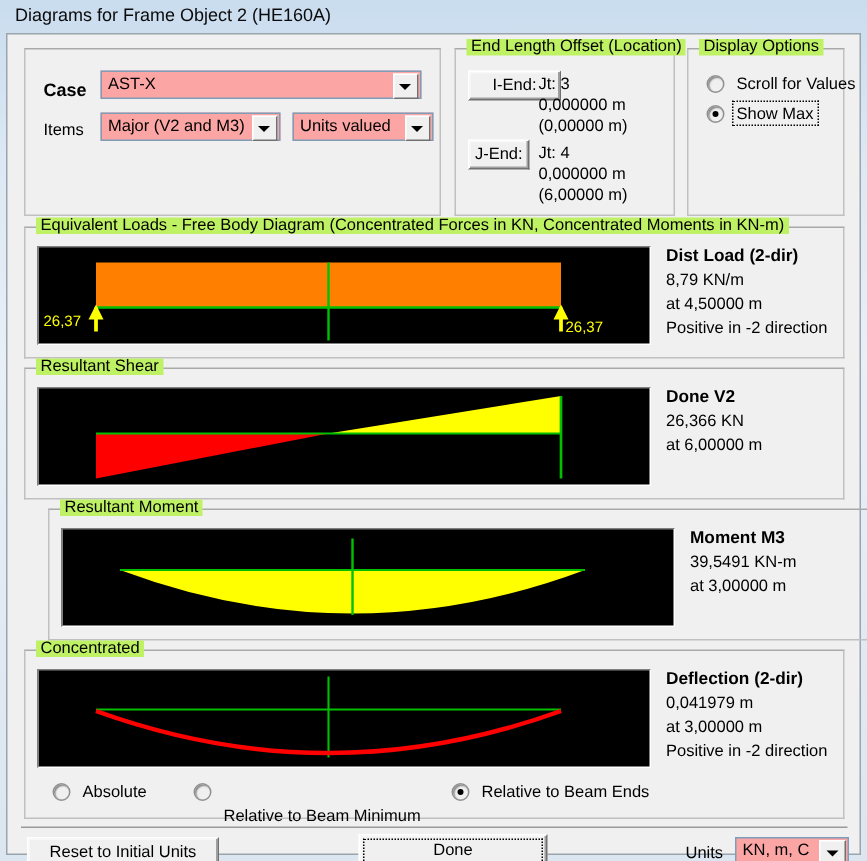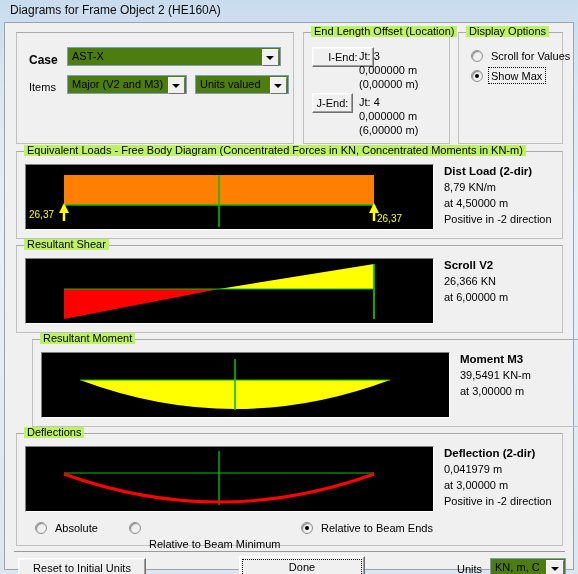--- a/index.html
+++ b/index.html
@@ -22,21 +22,21 @@
   
   .group{position:absolute;border:1px solid #c0c0c0;border-top-color:#a9a9a9;
     box-sizing:border-box;background:transparent;}
   .glegend{position:absolute;background:#bef264;padding:0 3px;font-size:11px;
     color:#000;white-space:nowrap;top:-7px;left:7px;line-height:11px;}
 
   .lbl{position:absolute;font-size:11px;color:#000;white-space:nowrap;}
   .lbl-b{font-weight:bold;}
 
   
-  .combo{position:absolute;background:#4d7c0f;border:1px solid #7f9db9;
+  .combo{position:absolute;background:#fca5a5;border:1px solid #7f9db9;
     box-sizing:border-box;height:19px;}
   .combo-text{position:absolute;left:4px;top:2px;font-size:11px;color:#000;white-space:nowrap;}
   .combo-btn{position:absolute;right:1px;top:1px;width:15px;height:15px;
     background:#f0f0f0;border:1px solid #fff;border-right-color:#707070;border-bottom-color:#707070;}
   .combo-btn .arr{position:absolute;left:3px;top:6px;width:0;height:0;
     border-left:4px solid transparent;border-right:4px solid transparent;border-top:4px solid #000;}
 
   
   .btn{position:absolute;background:#f0f0f0;
     border:1px solid #ffffff;border-right-color:#707070;border-bottom-color:#707070;
@@ -154,41 +154,41 @@
   <div class="group" style="left:10px;top:221px;width:547px;height:88px;">
     <div class="glegend">Resultant Shear</div>
     <div class="plot" style="left:8px;top:12px;width:409px;height:66px;">
       <svg width="407" height="64" viewBox="0 0 407 64">
         <polygon points="38,30 193,30 38,60" fill="#FF0000"></polygon>
         <polygon points="193,30 348,30 348,5" fill="#FFFF00"></polygon>
         <line x1="38" y1="30" x2="348" y2="30" stroke="#00C000" stroke-width="1.2"></line>
         <line x1="348" y1="5" x2="348" y2="60" stroke="#00C000" stroke-width="1.8"></line>
       </svg>
     </div>
-    <div class="info info-title" style="left:427px;top:13px;">Scroll V2</div>
+    <div class="info info-title" style="left:427px;top:13px;">Done V2</div>
     <div class="info" style="left:427px;top:29px;">26,366 KN</div>
     <div class="info" style="left:427px;top:45px;">at 6,00000 m</div>
   </div>
 
   <div class="group" style="left:26px;top:315px;width:547px;height:88px;">
     <div class="glegend">Resultant Moment</div>
     <div class="plot" style="left:8px;top:12px;width:409px;height:66px;">
       <svg width="407" height="64" viewBox="0 0 407 64">
         <path d="M38,27 Q193,85 348,27 L348,27 Q193,27 38,27 Z" fill="#FFFF00"></path>
         <line x1="38" y1="27" x2="348" y2="27" stroke="#00C000" stroke-width="1.2"></line>
         <line x1="193" y1="6" x2="193" y2="57" stroke="#00C000" stroke-width="1.6"></line>
       </svg>
     </div>
     <div class="info info-title" style="left:427px;top:13px;">Moment M3</div>
     <div class="info" style="left:427px;top:29px;">39,5491 KN-m</div>
     <div class="info" style="left:427px;top:45px;">at 3,00000 m</div>
   </div>
 
   <div class="group" style="left:10px;top:409px;width:547px;height:113px;">
-    <div class="glegend">Deflections</div>
+    <div class="glegend">Concentrated</div>
     <div class="plot" style="left:8px;top:12px;width:409px;height:66px;">
       <svg width="407" height="64" viewBox="0 0 407 64">
         <line x1="38" y1="26" x2="348" y2="26" stroke="#00C000" stroke-width="1.2"></line>
         <line x1="193" y1="4" x2="193" y2="58" stroke="#00C000" stroke-width="1.4"></line>
         <path d="M38,27 Q193,83 348,27" fill="none" stroke="#FF0000" stroke-width="3"></path>
       </svg>
     </div>
     <div class="info info-title" style="left:427px;top:13px;">Deflection (2-dir)</div>
     <div class="info" style="left:427px;top:29px;">0,041979 m</div>
     <div class="info" style="left:427px;top:45px;">at 3,00000 m</div>

